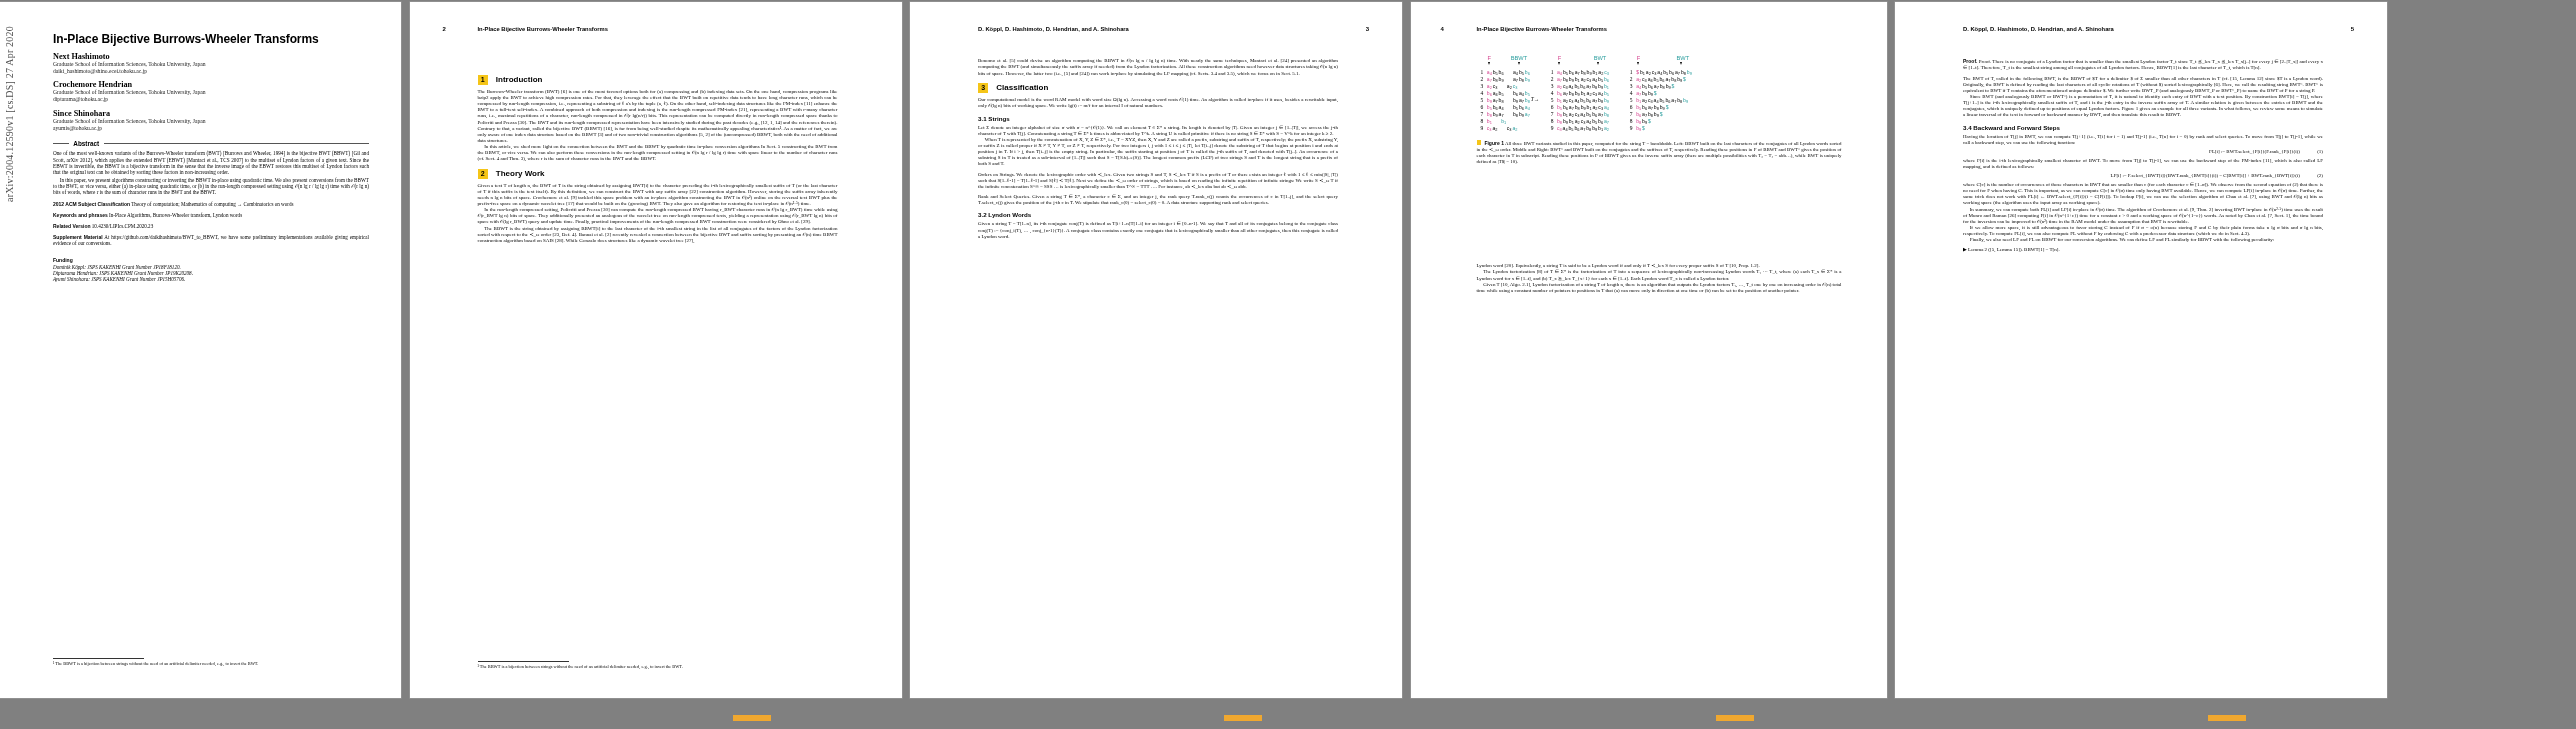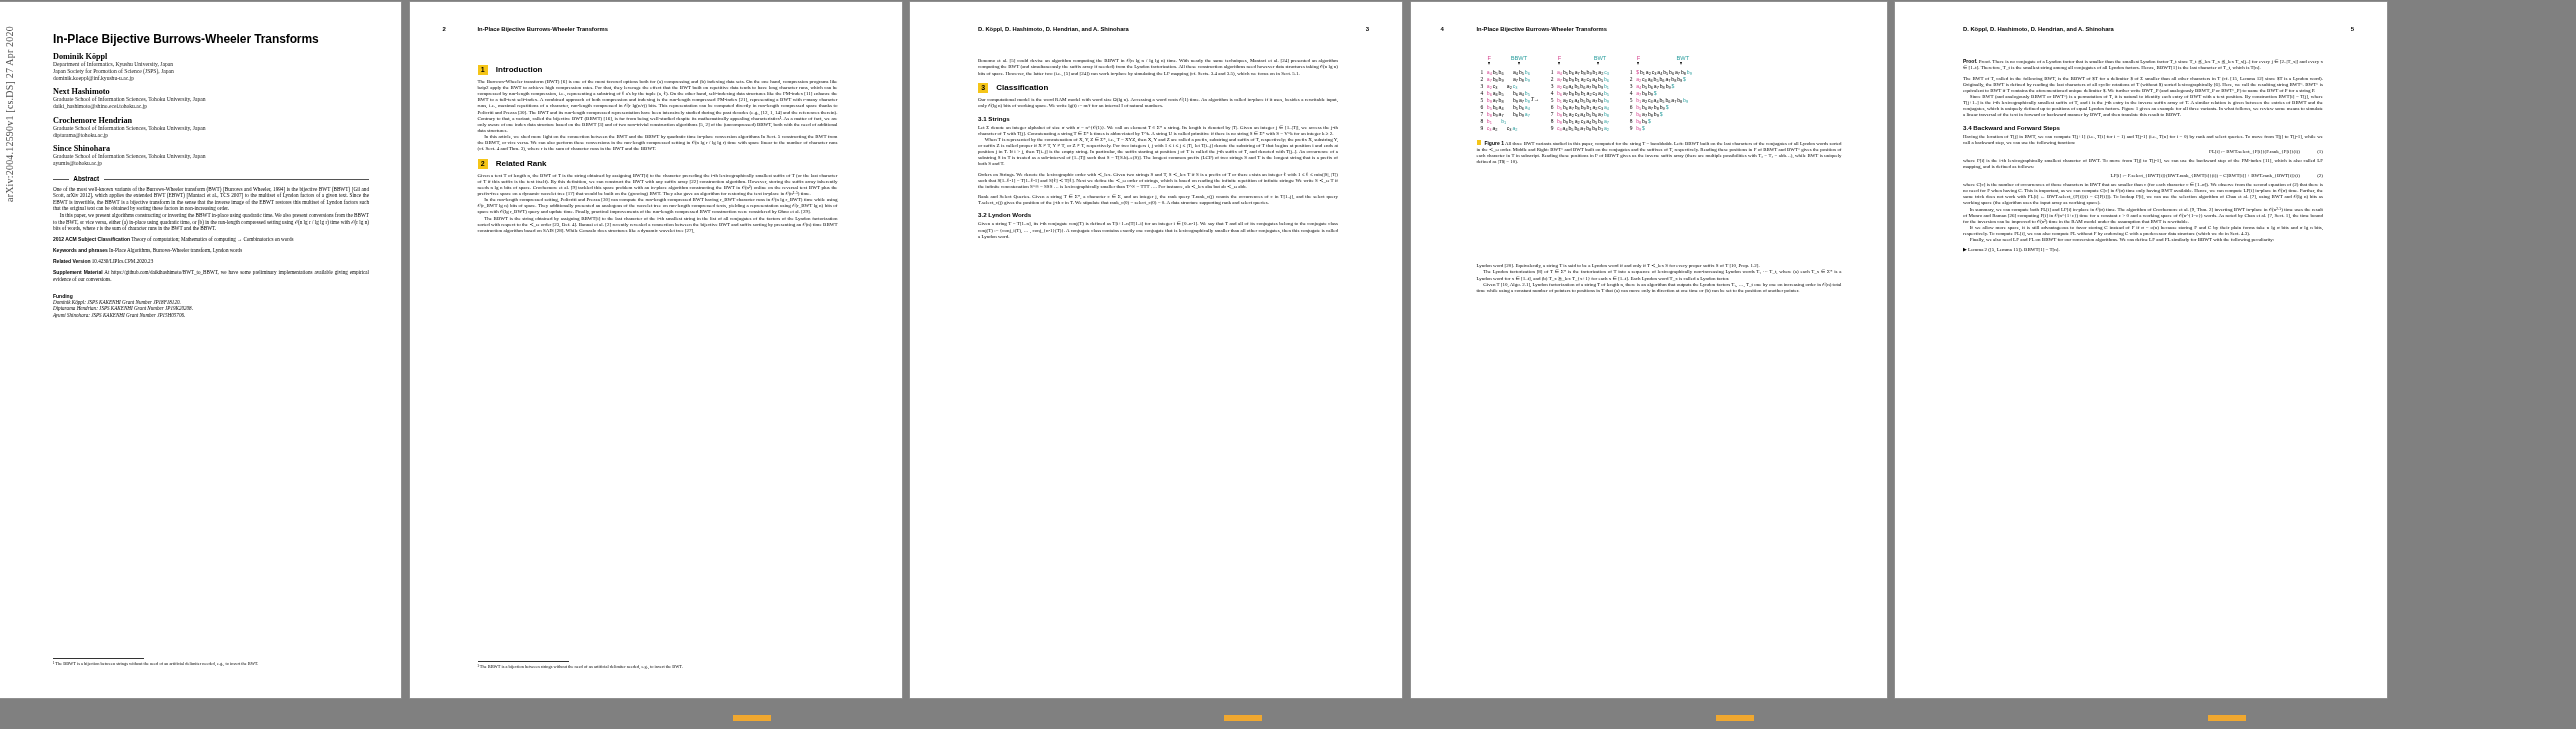--- a/index.html
+++ b/index.html
@@ -205,26 +205,20 @@
 <div id="viewer">
 
   <div class="page first">
 
     <div class="arxiv-stamp">arXiv:2004.12590v1  [cs.DS]  27 Apr 2020</div>
 
     <div class="col" style="left:53px; top:30px; width:316px;">
       <div class="title">In-Place Bijective Burrows-Wheeler Transforms</div>
 
       <div>
-        <div class="author">Dominik Köppl</div>
-        <div class="affil" style="white-space:pre-line">Department of Informatics, Kyushu University, Japan
-Japan Society for Promotion of Science (JSPS), Japan</div>
-        <div class="affil">dominik.koeppl@inf.kyushu-u.ac.jp</div>
-      </div>
-      <div>
         <div class="author">Next Hashimoto</div>
         <div class="affil" style="white-space:pre-line">Graduate School of Information Sciences, Tohoku University, Japan</div>
         <div class="affil">daiki_hashimoto@shino.ecei.tohoku.ac.jp</div>
       </div>
       <div>
         <div class="author">Crochemore Hendrian</div>
         <div class="affil" style="white-space:pre-line">Graduate School of Information Sciences, Tohoku University, Japan</div>
         <div class="affil">diptarama@tohoku.ac.jp</div>
       </div>
       <div>
@@ -271,31 +265,31 @@
       <div class="footnote">¹ The BBWT is a bijection between strings without the need of an artificial delimiter needed, e.g., to invert the BWT.</div>
     </div>
   </div>
 
   <div class="gutter"></div>
 
   <div class="page">
     <div class="runhead pg" style="left:33px;">2</div>
     <div class="runhead" style="left:68px;">In-Place Bijective Burrows-Wheeler Transforms</div>
 
-    <div class="body" style="left:68px; top:56px; width:360px;">
+    <div class="body" style="left:68px; top:66px; width:360px;">
       <h2 class="sec">
         <span class="num">1</span>
         <span>Introduction</span>
       </h2>
       <p class="noindent">The Burrows-Wheeler transform (BWT) [6] is one of the most favored options both for (a) compressing and (b) indexing data sets. On the one hand, compression programs like bzip2 apply the BWT to achieve high compression rates. For that, they leverage the effect that the BWT built on repetitive data tends to have long character runs, which can be compressed by run-length compression, i.e., representing a substring of ℓ a's by the tuple (a, ℓ). On the other hand, self-indexing data structures like the FM-index [11] enhance the BWT to a full-text self-index. A combined approach of both compression and indexing is the run-length compressed FM-index [21], representing a BWT with r-many character runs, i.e., maximal repetitions of a character, run-length compressed in 𝒪(r lg(n/r)) bits. This representation can be computed directly in run-length compressed space thanks to Policriti and Prezza [30]. The BWT and its run-length compressed representation have been intensively studied during the past decades (e.g., [12, 1, 14] and the references therein). Contrary to that, a variant, called the bijective BWT (BBWT) [16], is far from being well-studied despite its mathematically appealing characteristics¹. As a matter of fact, we are only aware of one index data structure based on the BBWT [3] and of two non-trivial construction algorithms [5, 2] of the (uncompressed) BBWT, both with the need of additional data structures.</p>
       <p>In this article, we shed more light on the connection between the BWT and the BBWT by quadratic time in-place conversion algorithms In Sect. 5 constructing the BWT from the BBWT, or vice versa. We can also perform these conversions in the run-length compressed setting in 𝒪(n lg r / lg lg r) time with space linear to the number of character runs (cf. Sect. 4 and Thm. 3), where r is the sum of character runs in the BWT and the BBWT.</p>
 
       <h2 class="sec">
         <span class="num">2</span>
-        <span>Related Rank</span>
+        <span>Theory Work</span>
       </h2>
       <p class="noindent">Given a text T of length n, the BWT of T is the string obtained by assigning BWT[i] to the character preceding the i-th lexicographically smallest suffix of T (or the last character of T if this suffix is the text itself). By this definition, we can construct the BWT with any suffix array [22] construction algorithm. However, storing the suffix array inherently needs n lg n bits of space. Crochemore et al. [9] tackled this space problem with an in-place algorithm constructing the BWT in 𝒪(n²) online on the reversal text BWT plus the prefix-free space on a dynamic wavelet tree [17] that would be built on the (growing) BWT. They also gave an algorithm for restoring the text in-place in 𝒪(n²·⁵) time.</p>
       <p>In the run-length compressed setting, Policriti and Prezza [30] can compute the run-length compressed BWT having r_BWT character runs in 𝒪(n lg r_BWT) time while using 𝒪(r_BWT lg n) bits of space. They additionally presented an analogous of the wavelet tree on run-length compressed texts, yielding a representation using 𝒪(r_BWT lg n) bits of space with 𝒪(lg r_BWT) query and update time. Finally, practical improvements of the run-length compressed BWT construction were considered by Ohno et al. [29].</p>
       <p>The BBWT is the string obtained by assigning BBWT[i] to the last character of the i-th smallest string in the list of all conjugates of the factors of the Lyndon factorization sorted with respect to the ≺_ω order [23, Def. 4]. Bannai et al. [2] recently revealed a connection between the bijective BWT and suffix sorting by presenting an 𝒪(n) time BBWT construction algorithm based on SAIS [28]. While Gonzalo does structures like a dynamic wavelet tree [27],</p>
     </div>
 
     <div style="position:absolute; left:68px; bottom:29px; width:286px;">
       <div class="footnote-rule"></div>
       <div class="footnote">¹ The BBWT is a bijection between strings without the need of an artificial delimiter needed, e.g., to invert the BWT.</div>
     </div>

